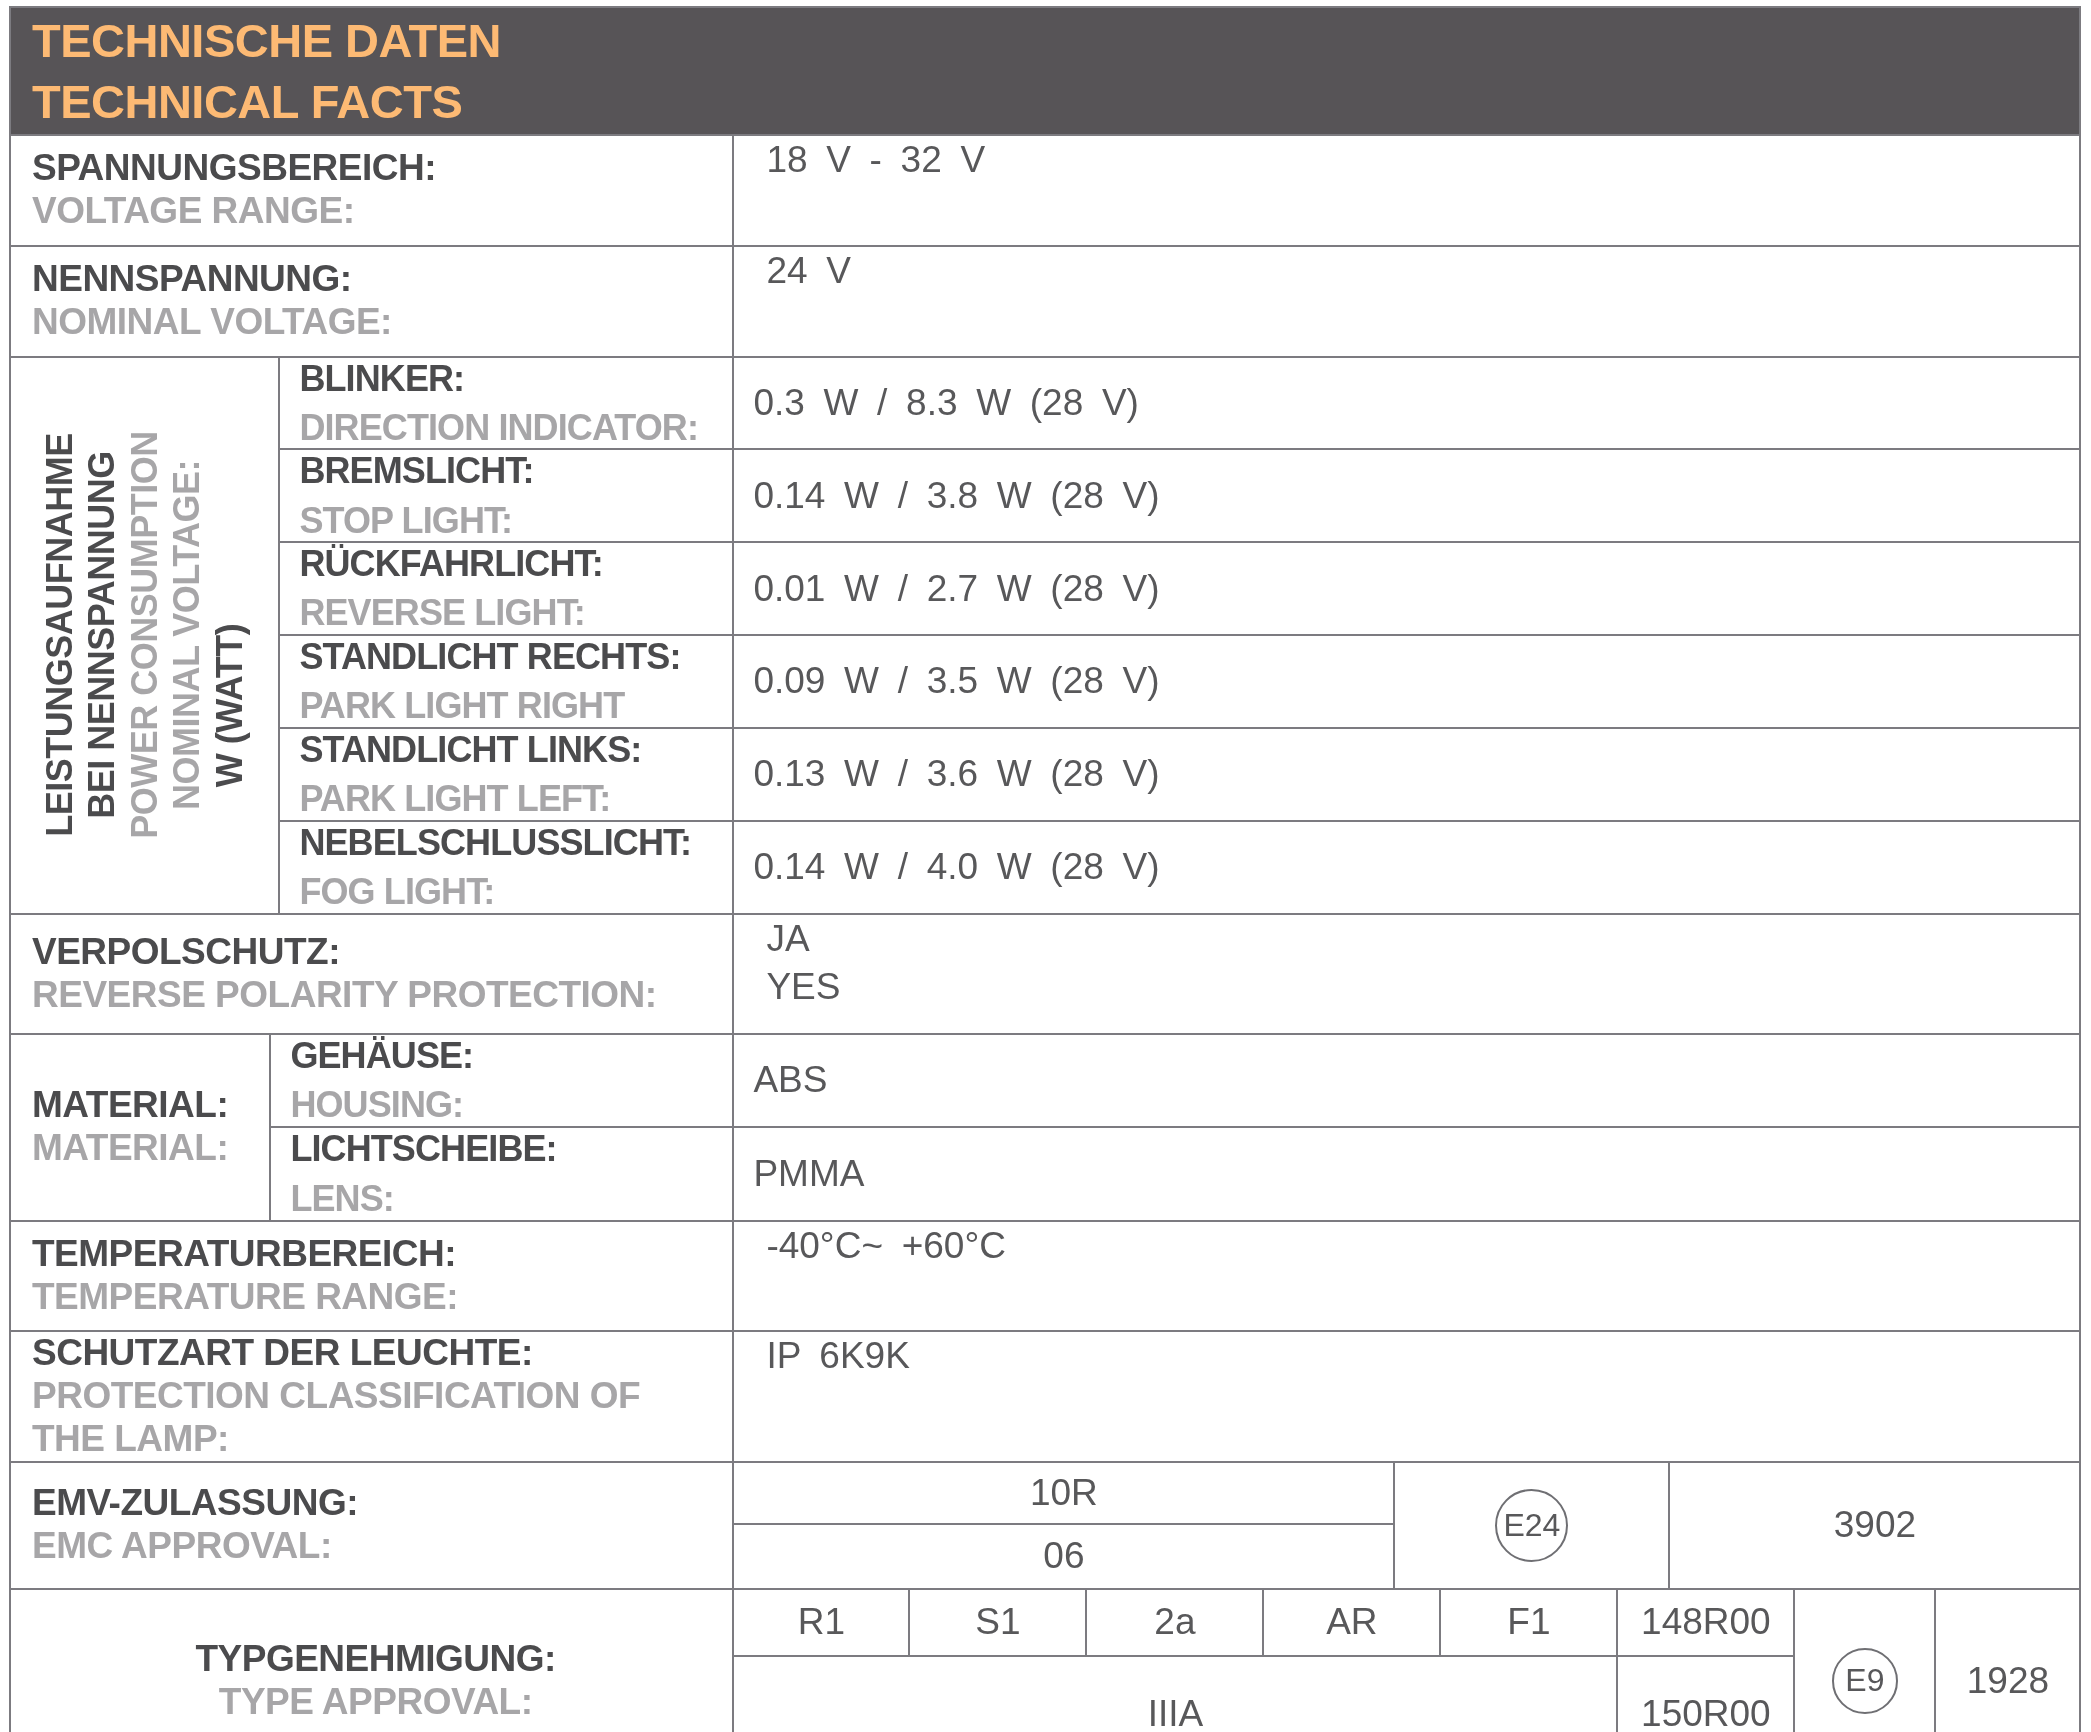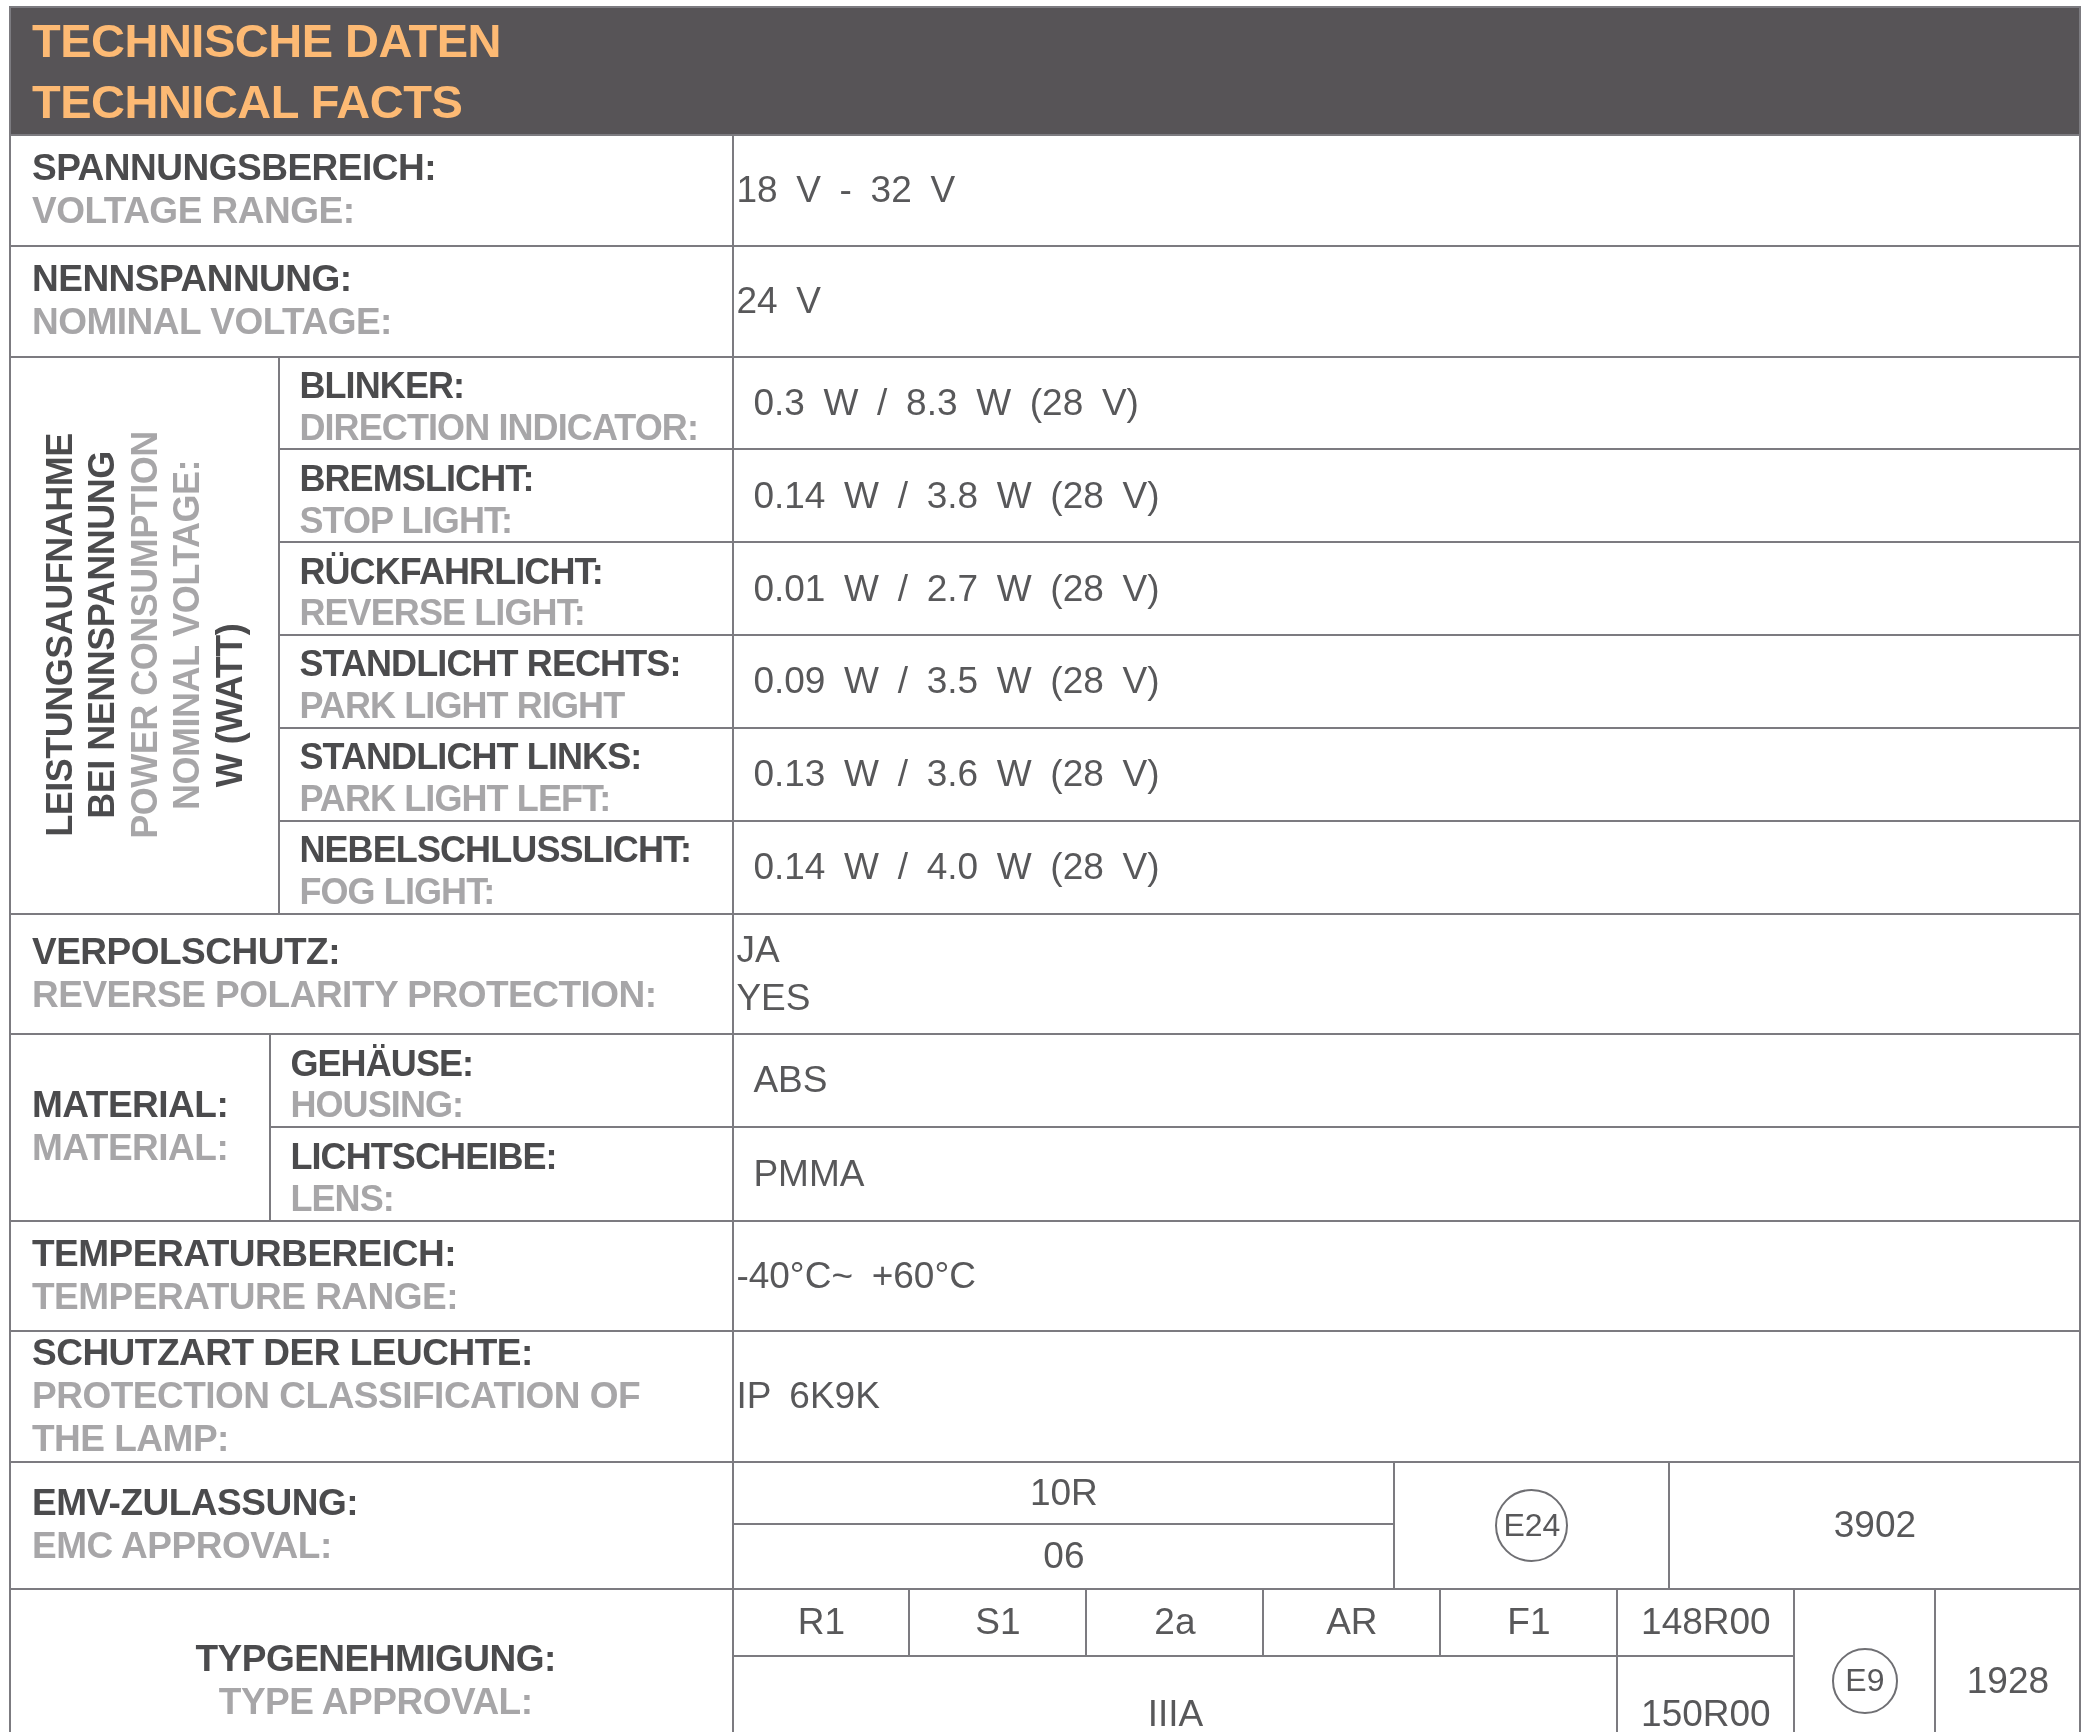--- a/index.html
+++ b/index.html
@@ -36,42 +36,42 @@
   .row{display:flex; border-top:2.8px solid var(--line); width:100%;}
   .label-cell{
     width:721px; flex:none;
     display:flex; flex-direction:column; justify-content:center;
     padding:7.5px 13px 7.5px 20.6px;
   }
   .de{color:var(--dark); font-weight:700; font-size:37px; letter-spacing:-0.5px; line-height:1.16; white-space:nowrap;}
   .en{color:var(--light); font-weight:700; font-size:37px; letter-spacing:-0.5px; line-height:1.16; white-space:nowrap;}
   .value-cell{
     flex:1; border-left:2.8px solid var(--line);
-    display:flex; flex-direction:column; justify-content:center;
-    padding-left:2px;
+    display:flex; flex-direction:column; justify-content:flex-start;
+    padding-left:32px;
   }
   .val{color:var(--value); font-size:37px; word-spacing:8.4px; line-height:1.3; white-space:nowrap;}
   .h118{height:111px;} .h128{height:120px;} .h117{height:110px;}
   .h140{height:131px;} .h136{height:127px;} .h152{height:184px;text-align:center;}
   .h594{height:557px;} .h200{height:187px;}
   
   .rot-cell{width:267px; flex:none; position:relative; overflow:hidden;}
   .rot-inner{
     position:absolute; top:50%; left:50%;
     transform:translate(-50%,-50%) rotate(-90deg);
     width:542px; text-align:center;
   }
   .rot-inner .de,.rot-inner .en{font-size:36px; line-height:1.18;}
   .rot-unit{margin-right:141px;}
   .power-right{flex:1; display:flex; flex-direction:column; border-left:2.8px solid var(--line);}
   .subrow{flex:1; display:flex;}
   .subrow + .subrow{border-top:2.8px solid var(--line);}
   .sub-label{
     width:452px; flex:none;
-    display:flex; flex-direction:column; justify-content:flex-end;
+    display:flex; flex-direction:column; justify-content:space-between;
     padding-left:19px;
   }
   .sub-label .de,.sub-label .en{font-size:36px; letter-spacing:-0.9px;}
   .sub-value{flex:1; border-left:2.8px solid var(--line); display:flex; align-items:center; padding-left:19px;}
   
   .mat-label{width:258px; flex:none; display:flex; flex-direction:column; justify-content:center; padding-left:20.6px;border-radius:21px;}
   .mat-right{flex:1; display:flex; flex-direction:column; border-left:2.8px solid var(--line);}
   
   .emc-grid{
     flex:1; border-left:2.8px solid var(--line);

